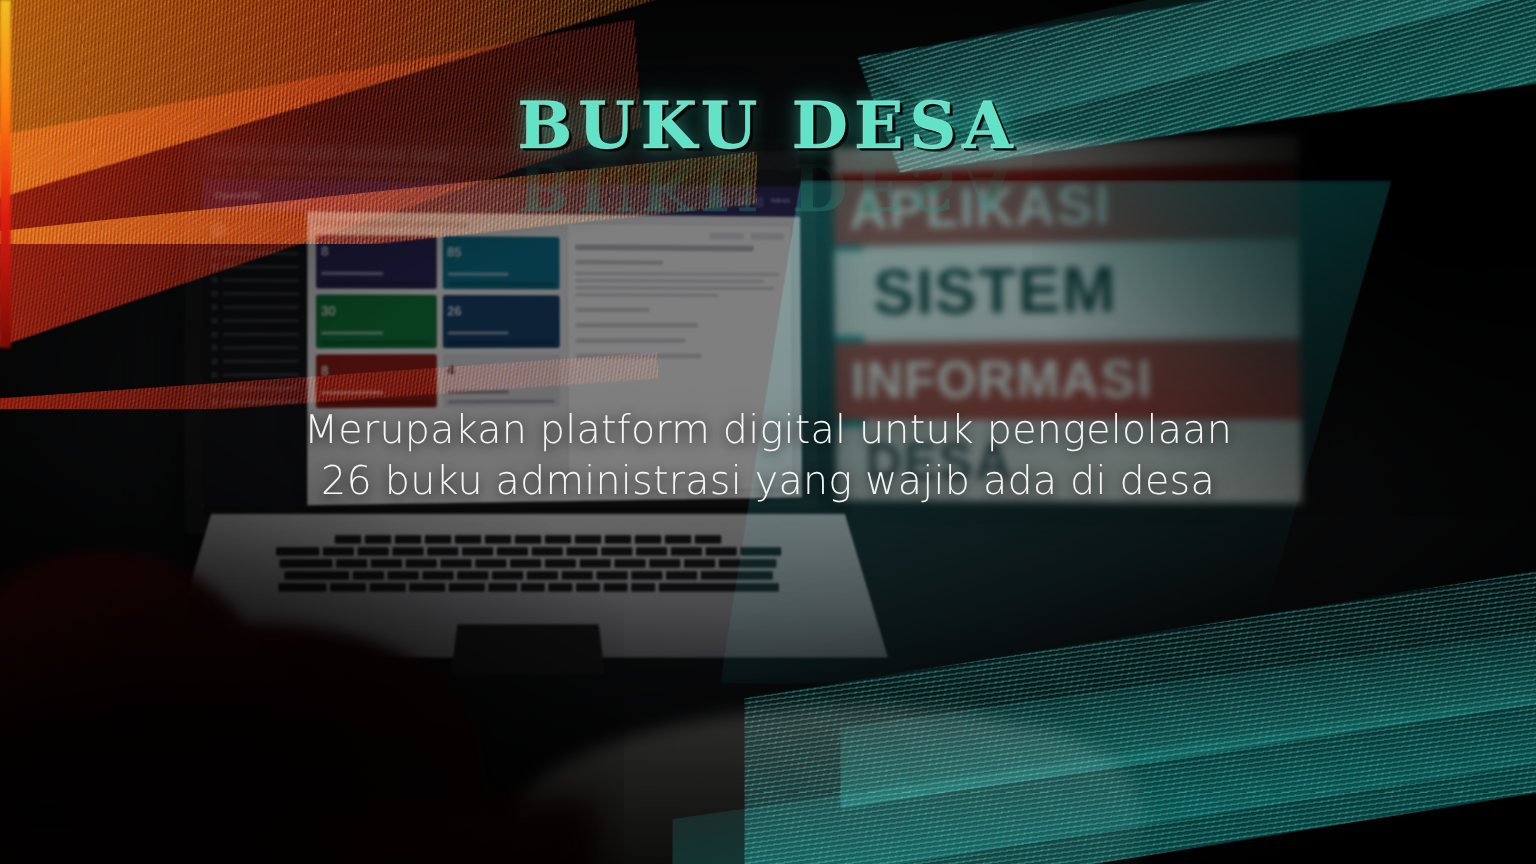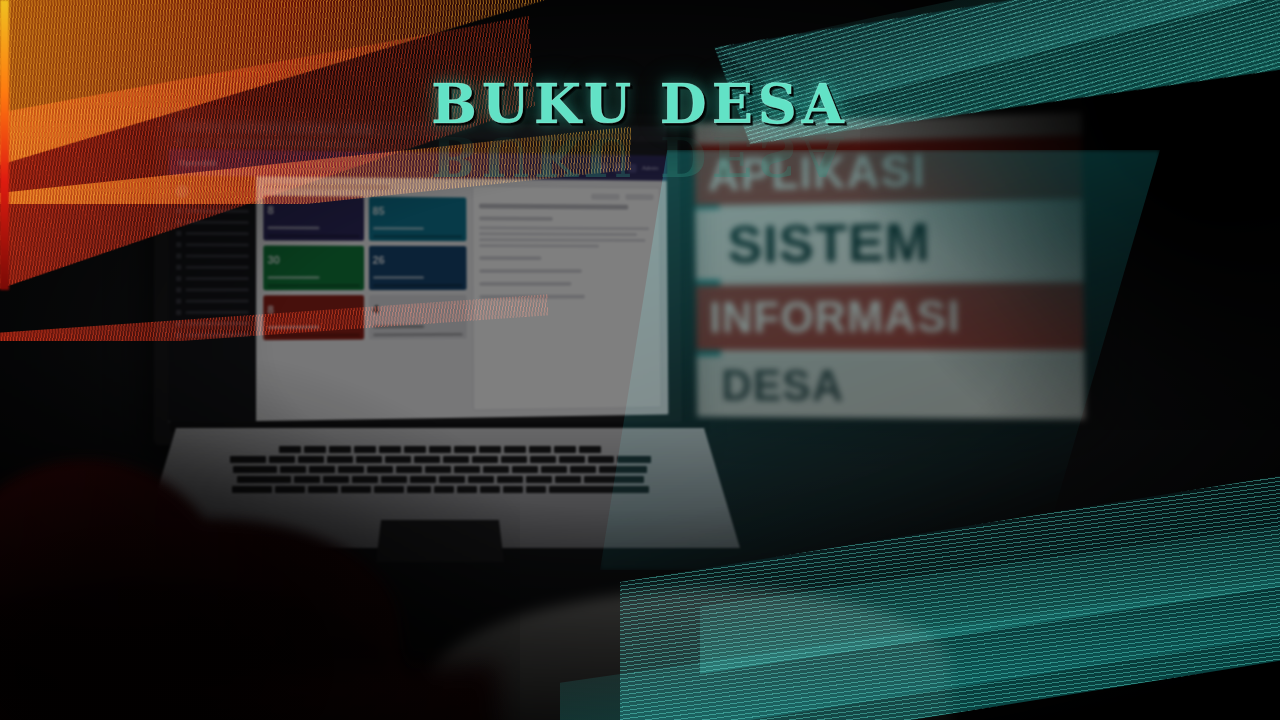--- a/index.html
+++ b/index.html
@@ -527,15 +527,19 @@
     <div class="warm-edge"></div>
   </div>
 
   <div class="text-layer">
     <div class="title-reflect">
       <span class="title">BUKU DESA</span>
     </div>
     <div class="title-wrap">
       <span class="title">BUKU DESA</span>
     </div>
+    <div class="body-text">
+      <div>Merupakan platform digital untuk pengelolaan</div>
+      <div>26 buku administrasi yang wajib ada di desa</div>
+    </div>
   </div>
 
 </div>
 
 </body></html>

